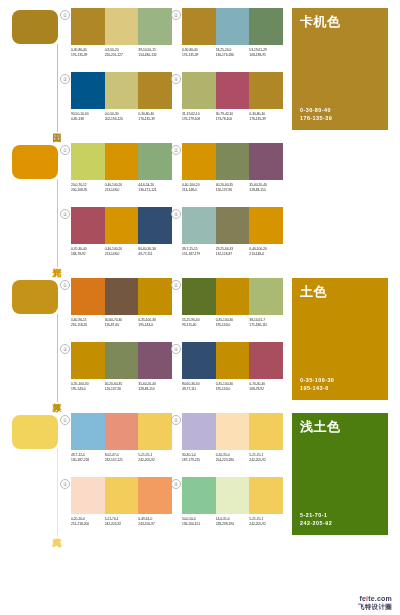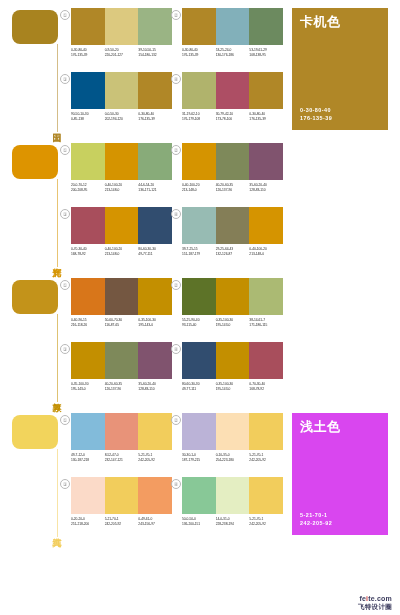--- a/index.html
+++ b/index.html
@@ -475,20 +475,27 @@
                 <div class="code-cmyk">0-35-100-30</div>
                 <div class="code-rgb">195-143-0</div>
               </div>
               <div class="code-cell">
                 <div class="code-cmyk">0-70-30-40</div>
                 <div class="code-rgb">168-78-92</div>
               </div>
             </div>
           </div>
         </div>
+        <div class="feature" style="background: rgb(195, 143, 0);">
+          <div class="feature-name">土色</div>
+          <div class="feature-codes">
+            <div class="feature-cmyk">0-35-100-30</div>
+            <div class="feature-rgb">195-143-0</div>
+          </div>
+        </div>
       </div>
       <div class="section">
         <div class="cat-col">
           <div class="cat-chip" style="background: rgb(242, 212, 92);"></div>
           <div class="cat-rule" style="background: rgb(242, 205, 92); opacity: 0.55;"></div>
           <div class="cat-name" style="color: rgb(242, 205, 92);">纯真</div>
         </div>
         <div class="groups">
           <div class="group g1">
             <div class="grp-num">①</div>
@@ -572,21 +579,21 @@
                 <div class="code-cmyk">14-0-31-0</div>
                 <div class="code-rgb">228-238-194</div>
               </div>
               <div class="code-cell">
                 <div class="code-cmyk">5-21-70-1</div>
                 <div class="code-rgb">242-205-92</div>
               </div>
             </div>
           </div>
         </div>
-        <div class="feature" style="background: #d946ef;">
+        <div class="feature" style="background: #4d7c0f;">
           <div class="feature-name">浅土色</div>
           <div class="feature-codes">
             <div class="feature-cmyk">5-21-70-1</div>
             <div class="feature-rgb">242-205-92</div>
           </div>
         </div>
       </div>
     </div>
 
   <div class="footer">

